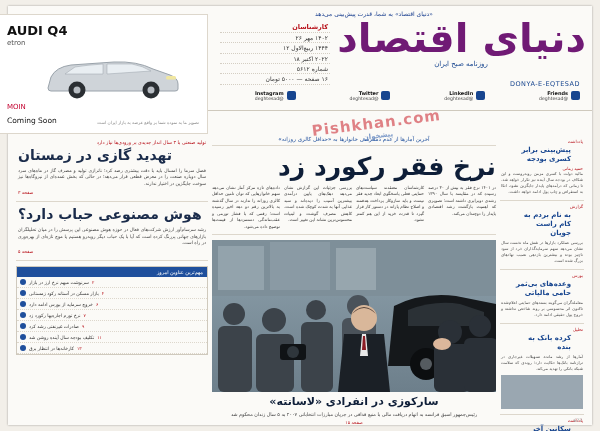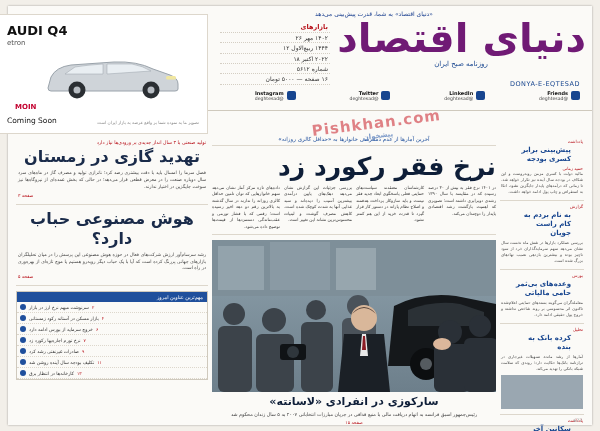--- a/index.html
+++ b/index.html
@@ -22,28 +22,28 @@
   .social{position:absolute;right:8px;top:84px;width:420px;display:flex;flex-direction:row-reverse;justify-content:space-between;padding:0 4px;}
   .soc{display:flex;align-items:center;gap:3px;}
   .soc .ic{width:9px;height:9px;border-radius:2px;background:#17458f;display:inline-block;}
   .soc .tx{font-size:4.6px;color:#444;line-height:1.2;text-align:right;}
   .soc .tx b{display:block;font-size:5px;color:#111;}
   
   .ad{position:absolute;right:384px;top:8px;width:192px;height:118px;background:#ffffff;border:1px solid #ddd7cc;padding-left:16px;}
   .ad-title{position:absolute;right:8px;top:8px;font-family:"DejaVu Sans",sans-serif;font-size:13px;font-weight:bold;color:#111;direction:ltr;text-align:left;left:8px;}
   .ad-sub{position:absolute;left:8px;top:24px;font-size:7px;color:#555;direction:ltr;}
   .ad-car{position:absolute;left:40px;top:30px;width:145px;height:58px;}
-  .ad-brand{position:absolute;left:8px;bottom:22px;font-size:7px;font-weight:bold;color:#c3002f;direction:ltr;margin-left:8px;}
+  .ad-brand{position:absolute;left:8px;bottom:22px;font-size:7px;font-weight:normal;color:#c3002f;direction:ltr;}
   .ad-coming{position:absolute;left:8px;bottom:8px;font-size:7.5px;color:#111;direction:ltr;}
   .ad-fine{position:absolute;right:8px;bottom:8px;font-size:4.3px;color:#888;text-align:right;width:110px;}
   
   .leftcol{position:absolute;right:384px;top:130px;width:192px;height:292px;}
   .lc-item{border-bottom:1px solid #ddd7cc;padding:4px 2px 6px 2px;}
   .lc-kicker{font-size:4.8px;color:#b8121b;text-align:right;margin-bottom:2px;}
-  .lc-title{font-size:16px;font-weight:bold;color:#123; text-align:center;line-height:1.25;color:#1a2b4a;}
+  .lc-title{font-size:14px;font-weight:bold;color:#123; text-align:left;line-height:1.25;color:#1a2b4a;}
   .lc-body{font-size:4.6px;color:#444;text-align:justify;line-height:1.5;margin-top:3px;}
   .lc-more{font-size:4.5px;color:#b8121b;text-align:left;margin-top:2px;}
   .lc-box{margin-top:5px;border:1px solid #cfc9bd;}
   .lc-box-h{background:#1f4f9c;color:#fff;font-size:5px;padding:2px 4px;text-align:right;}
   .lc-row{display:flex;flex-direction:row-reverse;align-items:center;gap:3px;font-size:4.6px;color:#333;border-bottom:1px dotted #ddd7cc;padding:2px 3px;}
   .lc-row .dot{width:6px;height:6px;border-radius:50%;background:#1f4f9c;flex:0 0 auto;}
   .lc-row .v{margin-right:auto;color:#b8121b;font-size:4.4px;}
   
   .center{position:absolute;right:96px;top:130px;width:284px;height:292px;}
   .c-kicker{font-size:5.6px;color:#1f4f9c;text-align:center;border-bottom:1px solid #ddd7cc;padding-bottom:3px;}
@@ -76,21 +76,21 @@
     <div class="masthead">
       <div class="slogan">«دنیای اقتصاد» به شما، قدرت پیش‌بینی می‌دهد</div>
 
       <div class="logo-wrap">
         <div class="logo-main">دنیای اقتصاد</div>
         <div class="logo-sub">روزنامه صبح ایران</div>
         <div class="logo-en">DONYA-E-EQTESAD</div>
       </div>
 
       <div class="dateblock">
-        <div class="d-top row">بازارهای</div>
+        <div class="d-top row">کارشناسان</div>
         <div class="row">۱۴۰۲ مهر ۲۶</div>
         <div class="row">۱۴۴۴ ربیع‌الاول ۱۲</div>
         <div class="row">۲۰۲۲ اکتبر ۱۸</div>
         <div class="row">شماره ۵۶۱۲</div>
         <div class="row">۱۶ صفحه — ۵۰۰۰ تومان</div>
       </div>
 
       <div class="social">
         <div class="soc">
           <span class="ic"></span>

